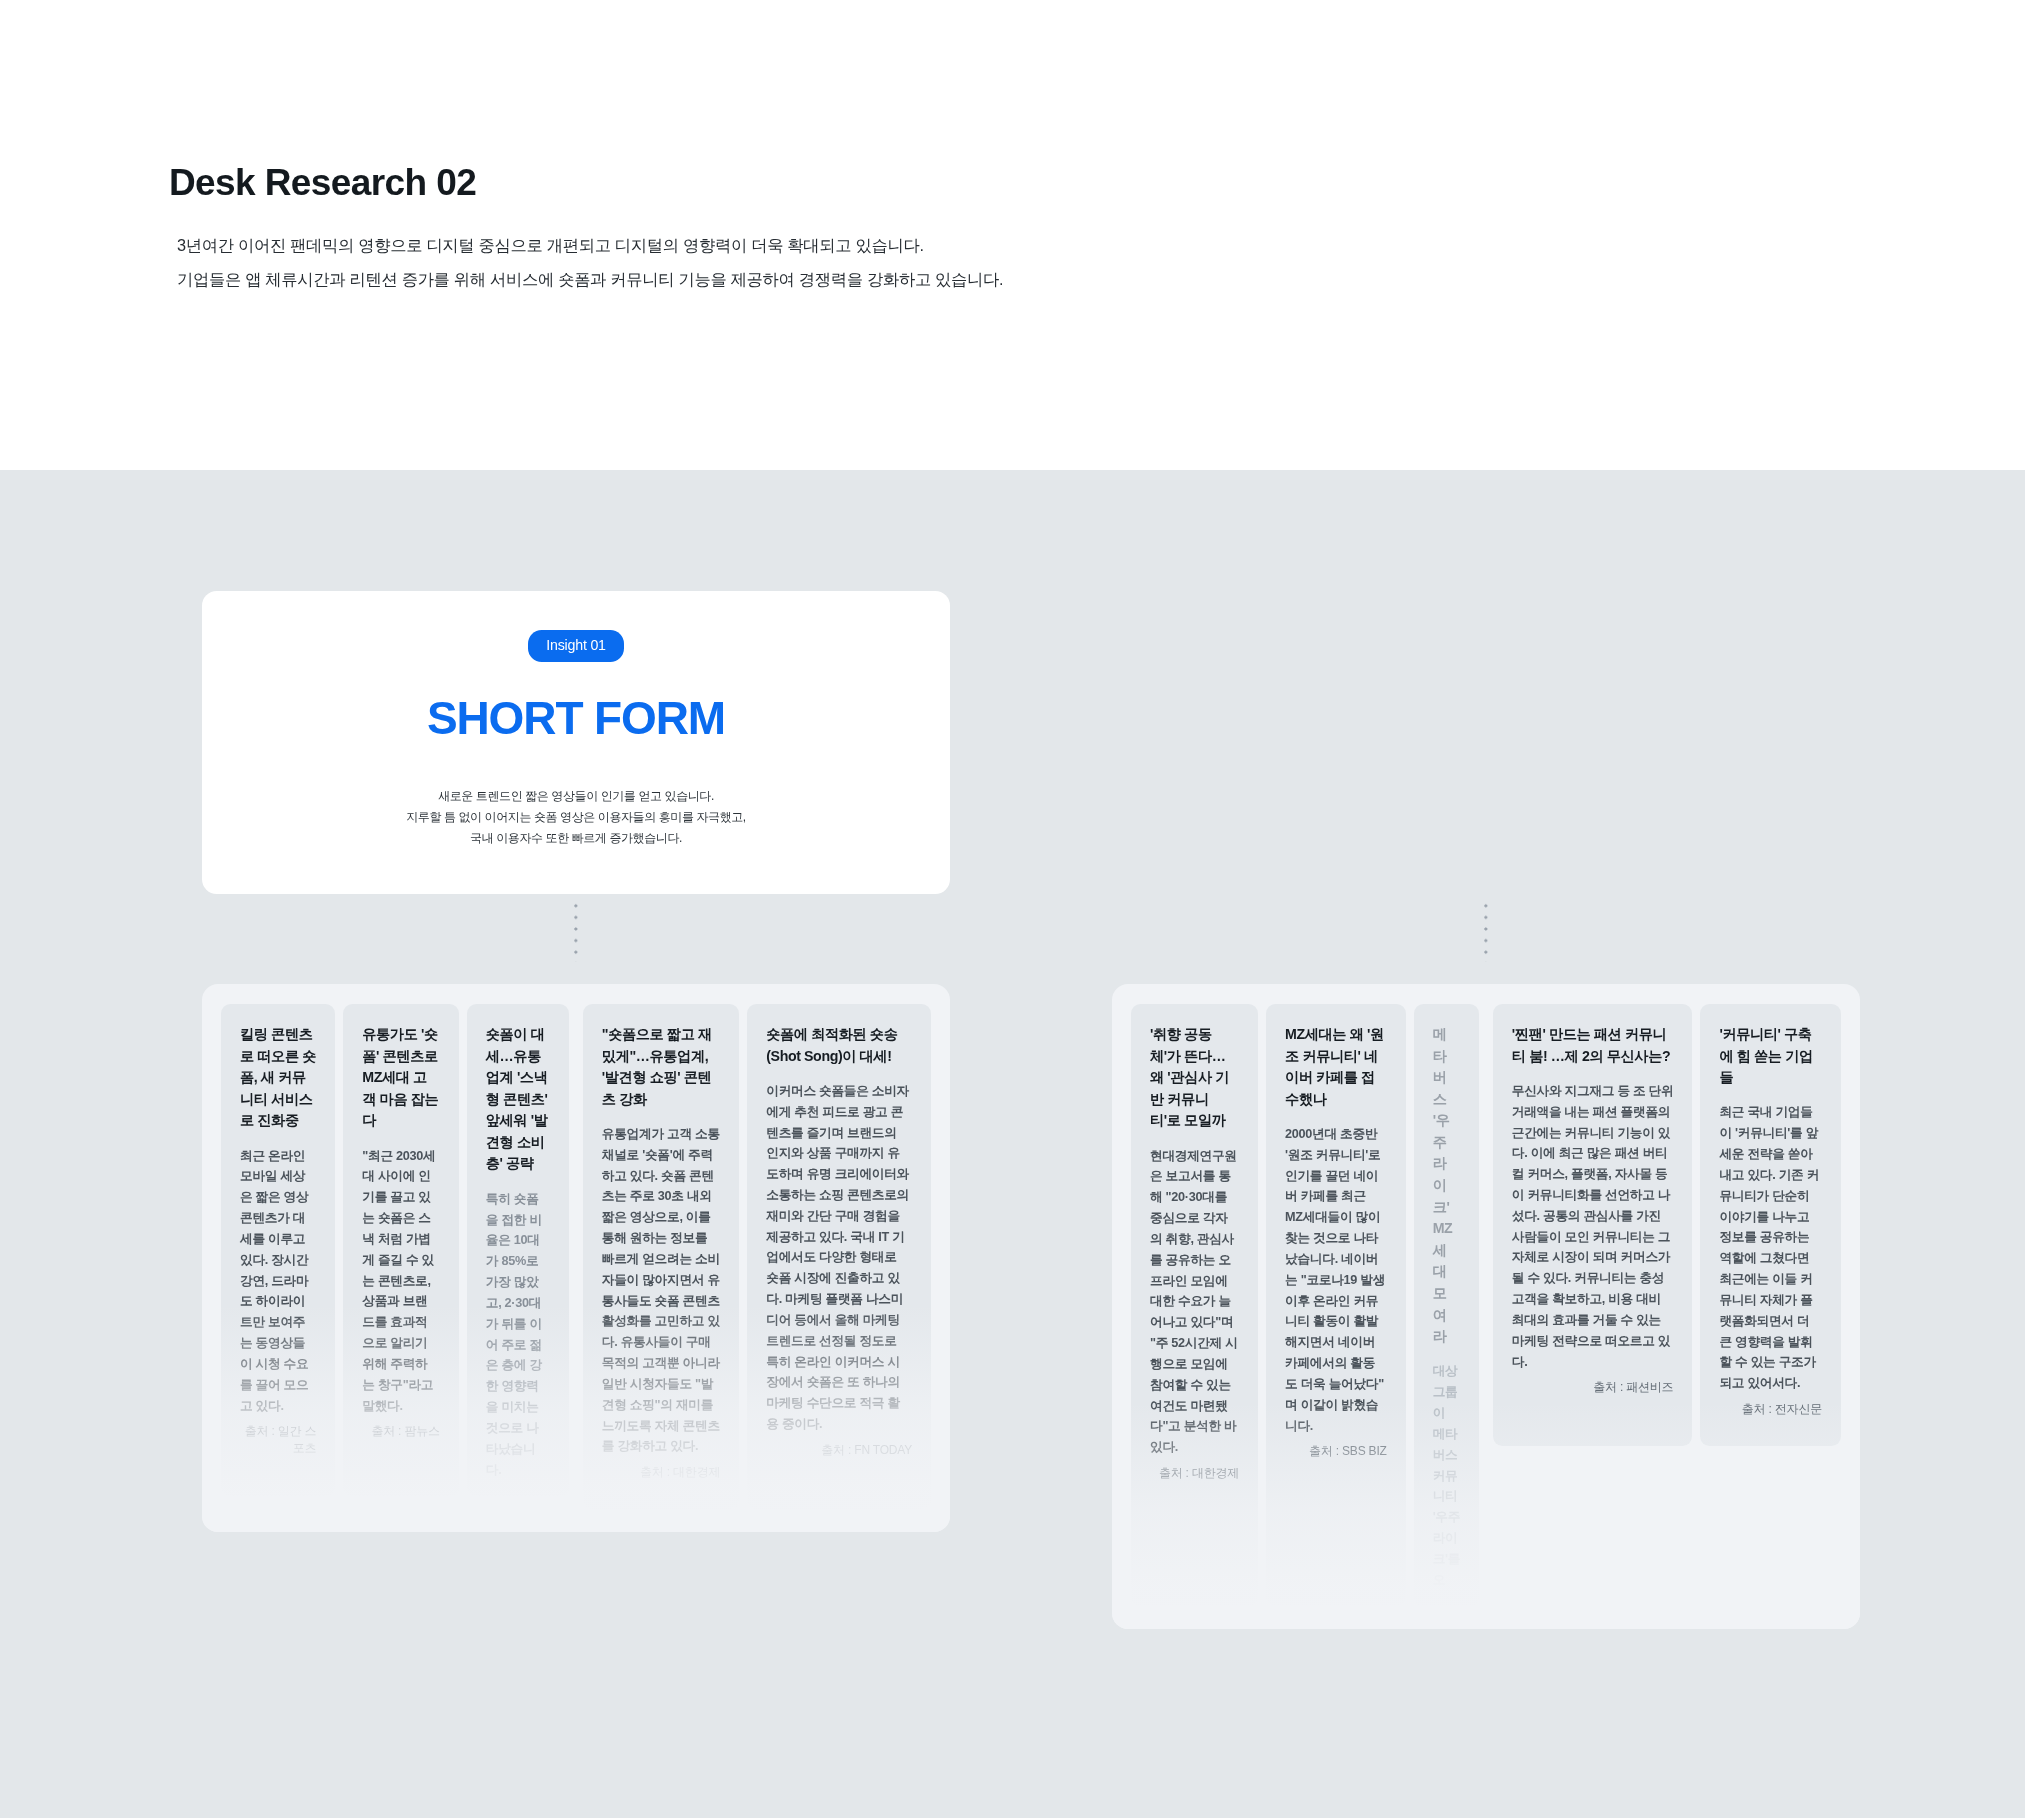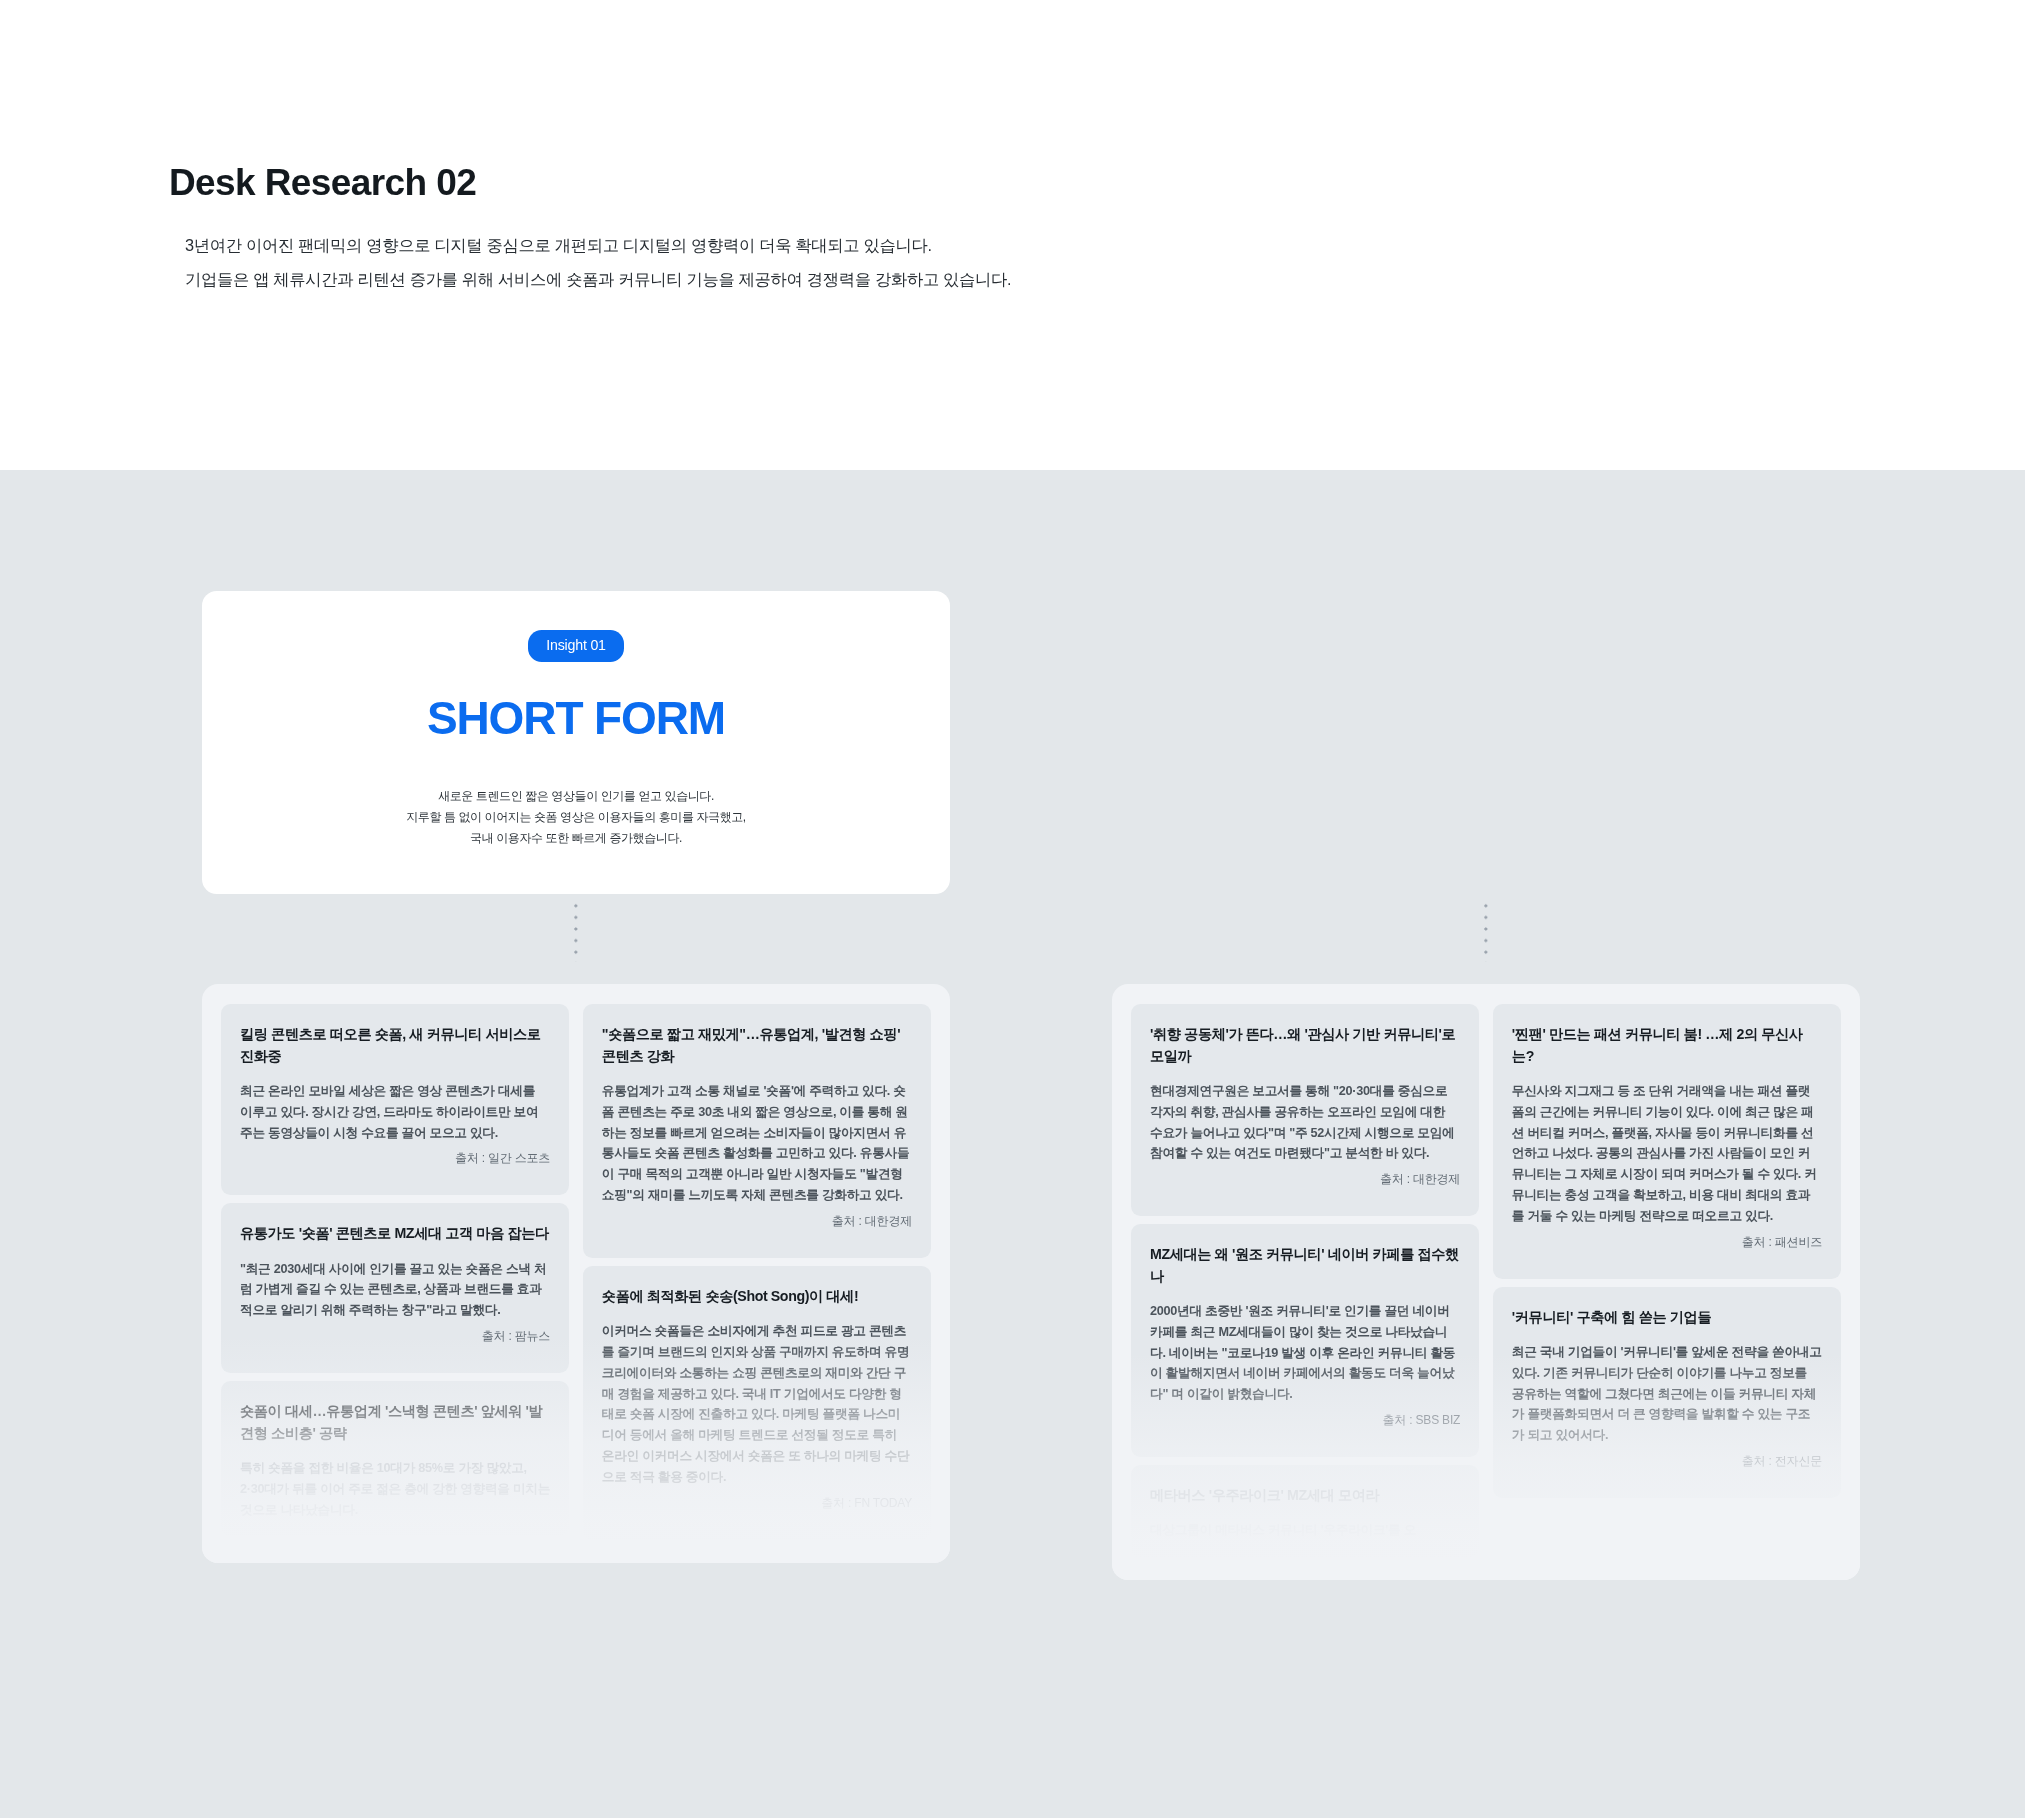--- a/index.html
+++ b/index.html
@@ -39,21 +39,21 @@
     letter-spacing: -0.6px;
     color: #141a1f;
     margin: 0 0 33px 0;
     line-height: 1.1;
   }
   .page-desc-line {
     font-size: 16.3px;
     font-weight: 400;
     color: #262c32;
     line-height: 1.0;
-    margin: 0 0 18px 16px;
+    margin: 0 0 18px 8px;
     letter-spacing: -0.3px;
   }
 
   
   .insights-wrap {
     position: absolute;
     left: 0;
     top: 470px;
     width: 2025px;
     height: 1349px;
@@ -128,21 +128,21 @@
     padding: 20px 19px 23px 19px;
     box-sizing: border-box;
     display: flex;
     gap: 13.7px;
     align-items: flex-start;
     overflow: hidden;
   }
   .news-col {
     flex: 1 1 0;
     display: flex;
-    flex-direction: column;
+    flex-direction: row;
     gap: 8px;
     min-width: 0;
   }
   .news-card {
     background: #e4e8ec;
     border-radius: 9.5px;
     padding: 20px 19px 16px 19px;
     box-sizing: border-box;
   }
   .news-title {

